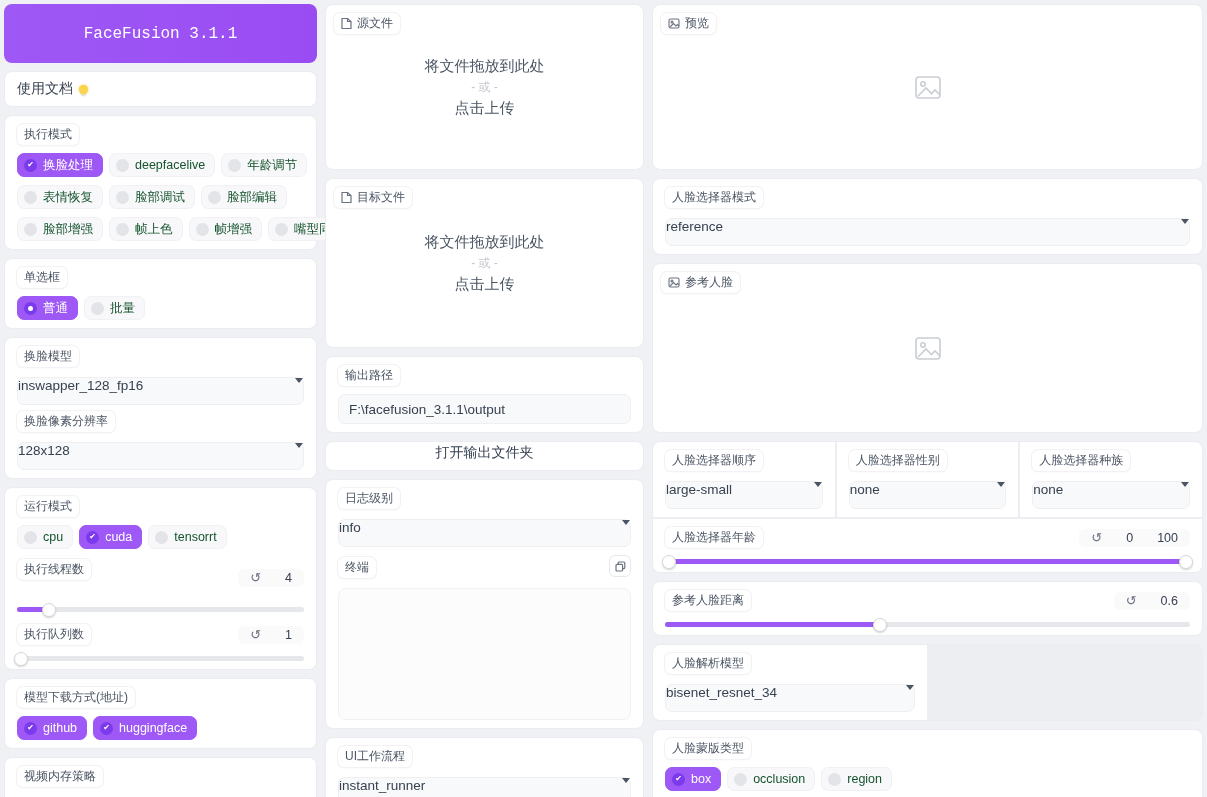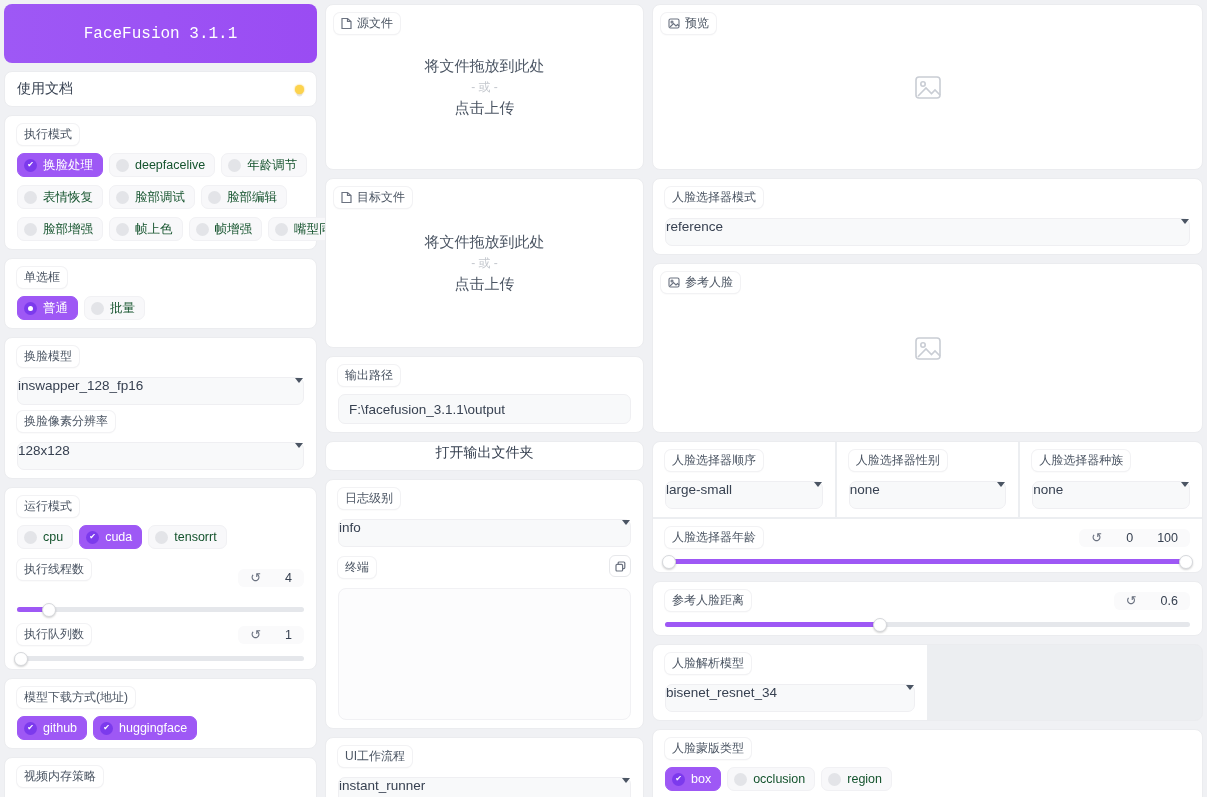--- a/index.html
+++ b/index.html
@@ -15,21 +15,21 @@
   .card {
     background:#ffffff; border:1px solid #ebecef; border-radius:8px;
     padding:8px 12px; flex-shrink:0; position:relative;
   }
   
   .hdr {
     height:59px; display:flex; align-items:center; justify-content:center;
     background:linear-gradient(90deg,var(--accent),var(--accent2));
     border:none; border-radius:8px; color:#fff; font-size:16px;font-family:Liberation Mono, monospace;
   }
-  .doc-card { height:36px; display:flex; align-items:center; justify-content:space-between; gap:6px; font-size:14px; color:#374151; cursor:pointer; }
+  .doc-card { height:36px; display:flex; align-items:center; justify-content:flex-start; gap:6px; font-size:14px; color:#374151; cursor:pointer; }
   .bulb { display:inline-block; width:9px; height:9px; border-radius:50%; background:#fcd34d; box-shadow:0 0 2px #fbbf24, 0 4px 0 -1.5px #e5e7eb; }
   
   .lbl {
     display:inline-flex; align-items:center; gap:5px;
     font-size:12px; font-weight:500; color:#4b5563;
     background:#fff; padding:2px 7px; border-radius:6px;
     box-shadow:0 0 0 1px #f2f2f4, 0 1px 2px rgba(0,0,0,0.07);
     margin-bottom:6px; white-space:nowrap;
   }
   

